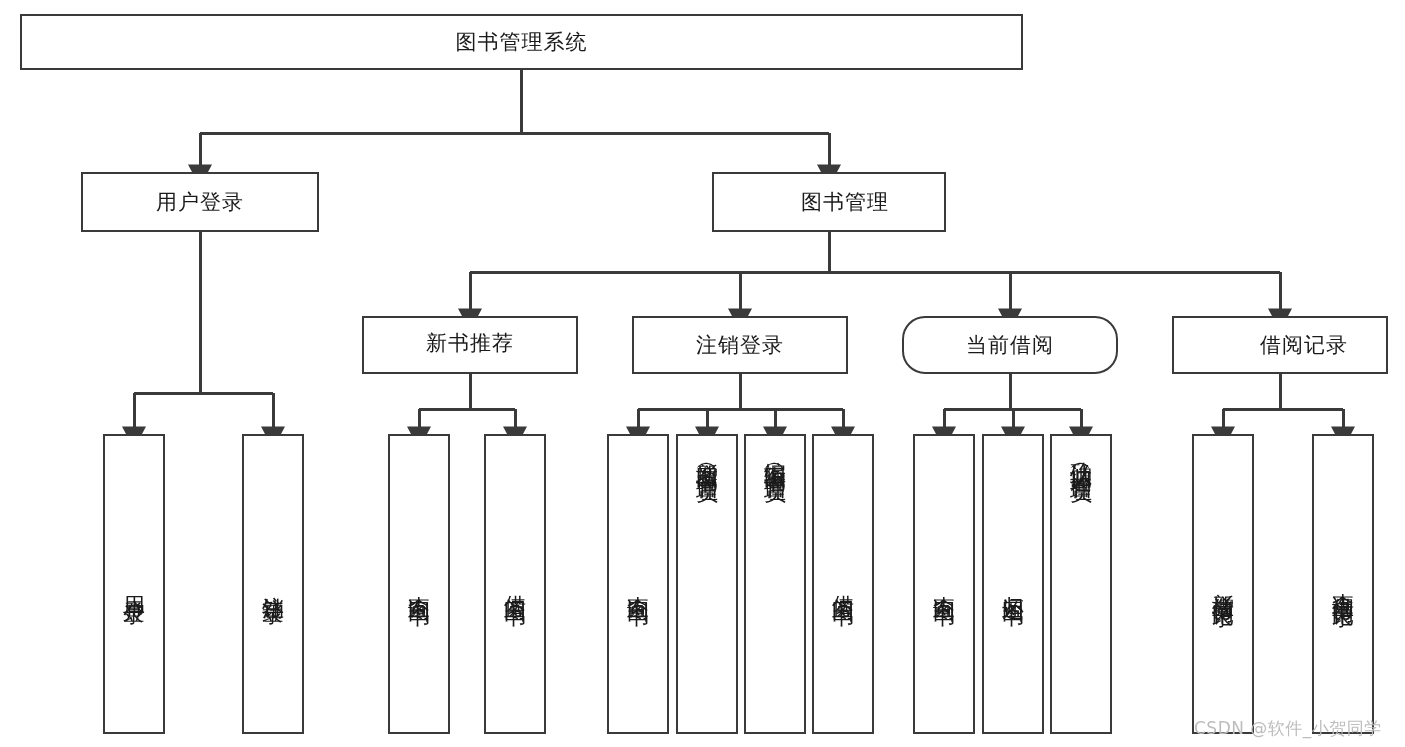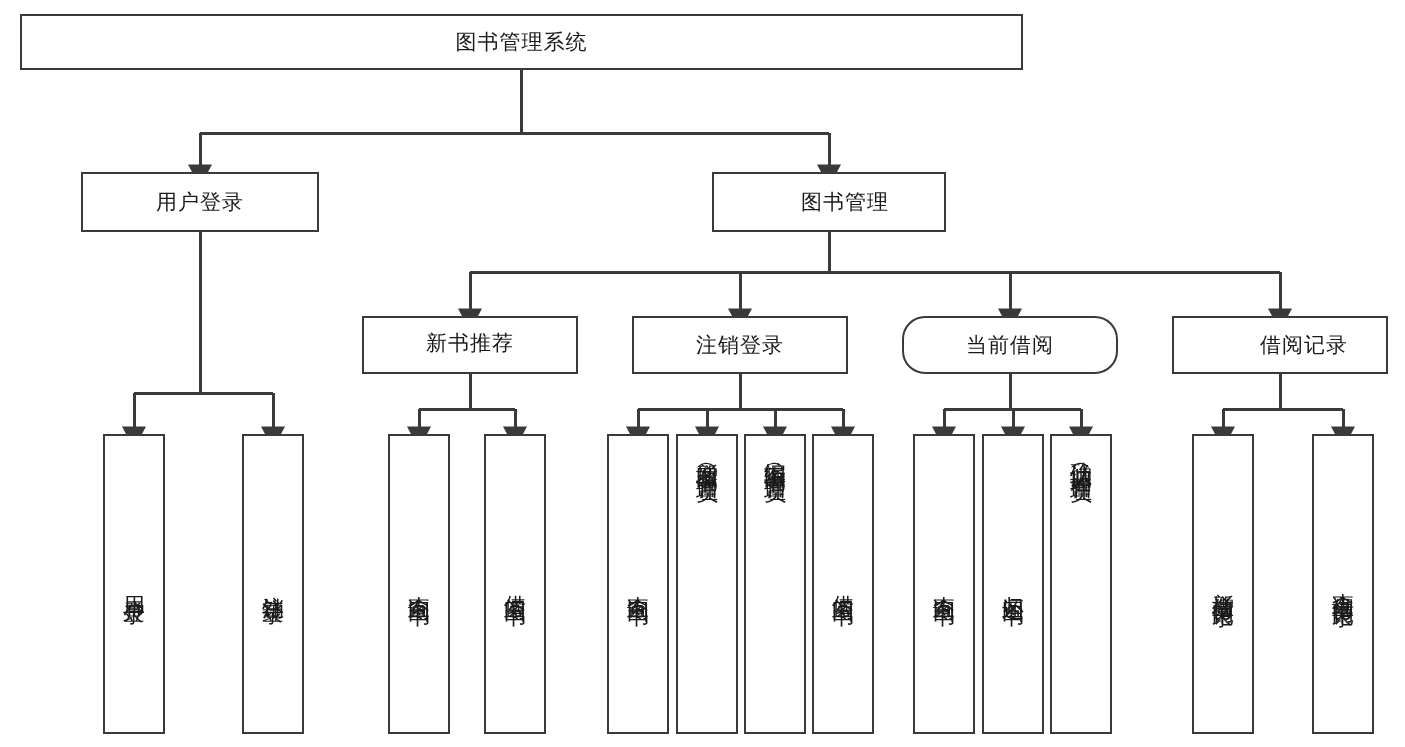--- a/index.html
+++ b/index.html
@@ -179,14 +179,15 @@
         <span class="node-label" style="color: rgb(26, 26, 26);">确认归还（管理员）</span>
       </div>
       <div class="node vertical centered" style="left: 1192px; top: 434px; width: 62px; height: 300px; border-color: rgb(58, 58, 58); background: rgb(255, 255, 255);">
         <span class="node-label" style="color: rgb(26, 26, 26);">新增借阅记录</span>
       </div>
       <div class="node vertical centered" style="left: 1312px; top: 434px; width: 62px; height: 300px; border-color: rgb(58, 58, 58); background: rgb(255, 255, 255);">
         <span class="node-label" style="color: rgb(26, 26, 26);">查询借阅记录</span>
       </div>
     </div>
 
+  <div class="watermark" style="left: 1194px; top: 717px; color: rgb(189, 189, 189);">CSDN @软件_小贺同学</div>
 
 </div>
 
 </body></html>

